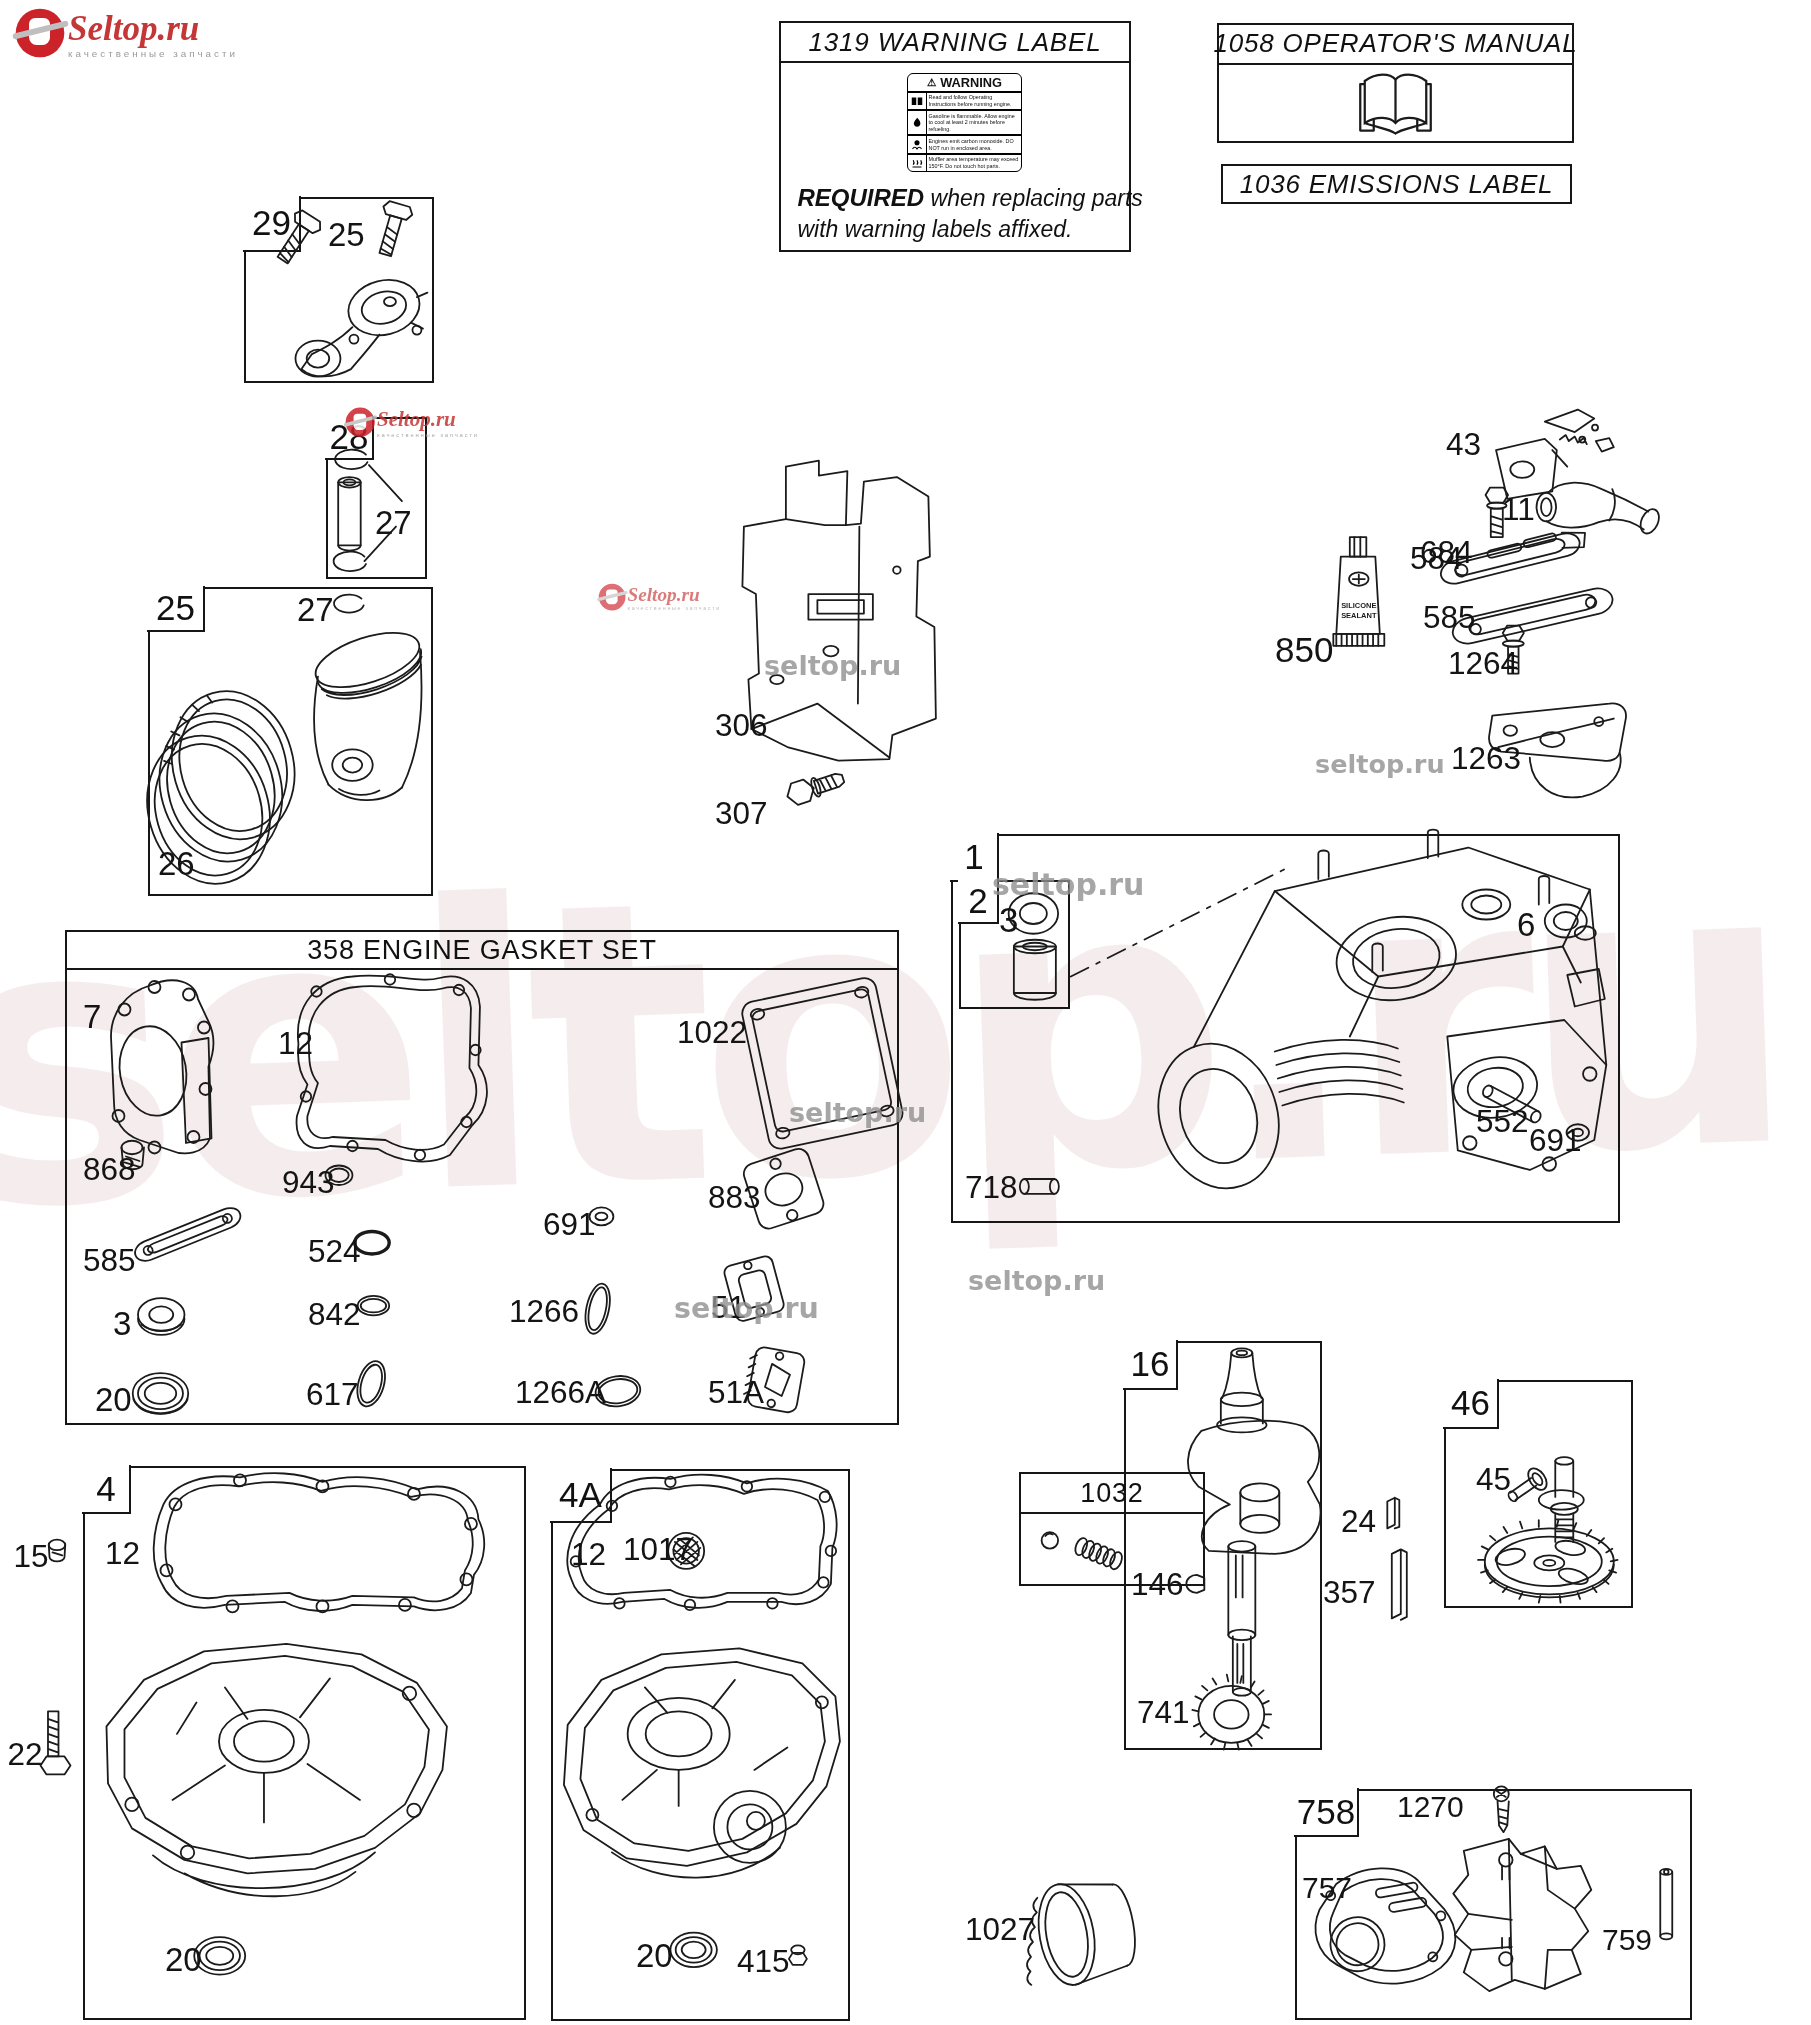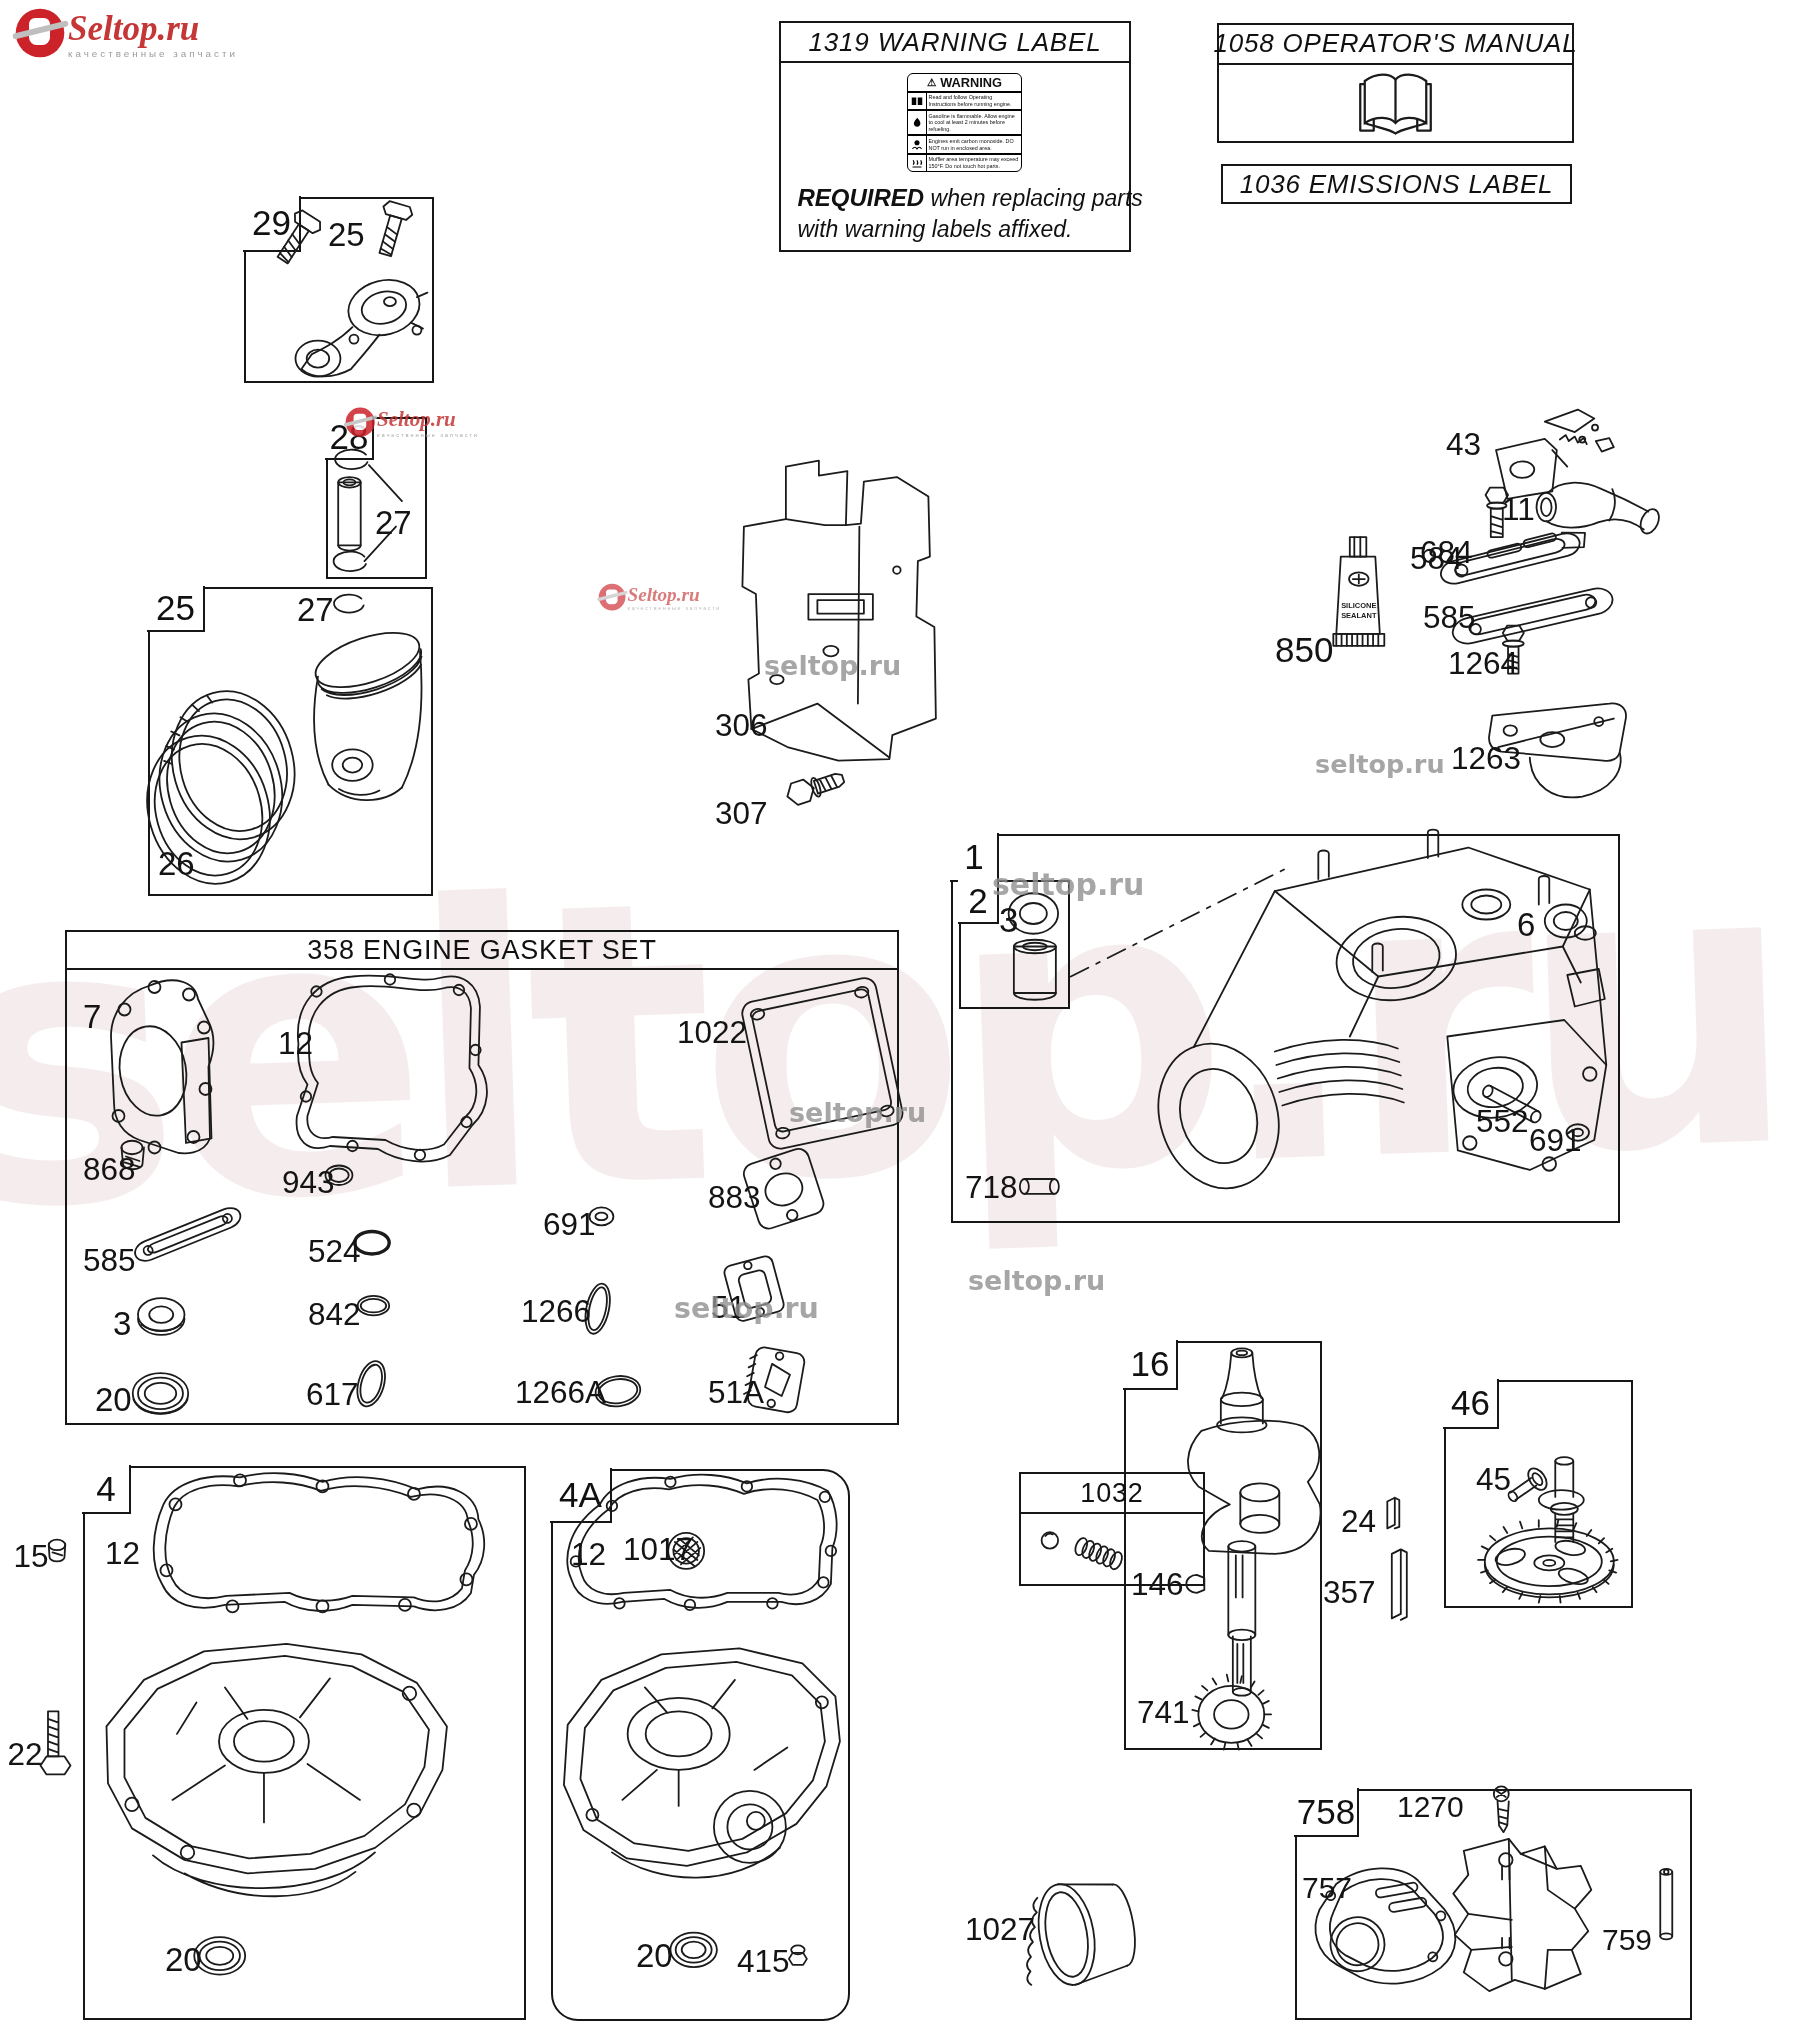--- a/index.html
+++ b/index.html
@@ -82,21 +82,21 @@
       </div>
       <div class="pbox" style="left: 1124px; top: 1341px; width: 194px; height: 405px;">
         <div class="corner" style="width: 53px; height: 48px;">16</div>
       </div>
       <div class="pbox" style="left: 1444px; top: 1380px; width: 185px; height: 224px;">
         <div class="corner" style="width: 54px; height: 48px;">46</div>
       </div>
       <div class="pbox" style="left: 83px; top: 1466px; width: 439px; height: 550px;">
         <div class="corner" style="width: 47px; height: 47px;">4</div>
       </div>
-      <div class="pbox" style="left: 551px; top: 1469px; width: 295px; height: 548px; border-radius: 27px;">
+      <div class="pbox" style="left: 551px; top: 1469px; width: 295px; height: 548px;">
         <div class="corner" style="width: 60px; height: 53px;">4A</div>
       </div>
       <div class="pbox" style="left: 1295px; top: 1789px; width: 393px; height: 227px;">
         <div class="corner" style="width: 63px; height: 47px;">758</div>
       </div>
       <div class="pbox" style="left: 1019px; top: 1472px; width: 182px; height: 110px;">
         <div class="bheader" style="height: 38px;">1032</div>
       </div>
       <div class="pbox" style="left: 65px; top: 930px; width: 830px; height: 491px;">
         <div class="bheader" style="height: 36px;">358 ENGINE GASKET SET</div>
@@ -638,21 +638,21 @@
       <div class="plabel" style="left: 278px; top: 1025px; font-size: 31.5px;">12</div>
       <div class="plabel" style="left: 677px; top: 1014px; font-size: 31.5px;">1022</div>
       <div class="plabel" style="left: 83px; top: 1151px; font-size: 31.5px;">868</div>
       <div class="plabel" style="left: 282px; top: 1164px; font-size: 31.5px;">943</div>
       <div class="plabel" style="left: 708px; top: 1179px; font-size: 31.5px;">883</div>
       <div class="plabel" style="left: 543px; top: 1206px; font-size: 31.5px;">691</div>
       <div class="plabel" style="left: 83px; top: 1242px; font-size: 31.5px;">585</div>
       <div class="plabel" style="left: 308px; top: 1233px; font-size: 31.5px;">524</div>
       <div class="plabel" style="left: 113px; top: 1305px; font-size: 33px;">3</div>
       <div class="plabel" style="left: 308px; top: 1296px; font-size: 31.5px;">842</div>
-      <div class="plabel" style="left: 521px; top: 1293px; font-size: 31.5px;">1266</div>
+      <div class="plabel" style="left: 509px; top: 1293px; font-size: 31.5px;">1266</div>
       <div class="plabel" style="left: 711px; top: 1289px; font-size: 31.5px;">51</div>
       <div class="plabel" style="left: 95px; top: 1381px; font-size: 33px;">20</div>
       <div class="plabel" style="left: 306px; top: 1376px; font-size: 31.5px;">617</div>
       <div class="plabel" style="left: 515px; top: 1374px; font-size: 31.5px;">1266A</div>
       <div class="plabel" style="left: 708px; top: 1374px; font-size: 31.5px;">51A</div>
       <div class="plabel" style="left: 105px; top: 1535px; font-size: 31.5px;">12</div>
       <div class="plabel" style="left: 13.5px; top: 1538px; font-size: 31.5px;">15</div>
       <div class="plabel" style="left: 7.5px; top: 1736px; font-size: 31.5px;">22</div>
       <div class="plabel" style="left: 165px; top: 1941px; font-size: 33px;">20</div>
       <div class="plabel" style="left: 571px; top: 1536px; font-size: 31.5px;">12</div>

